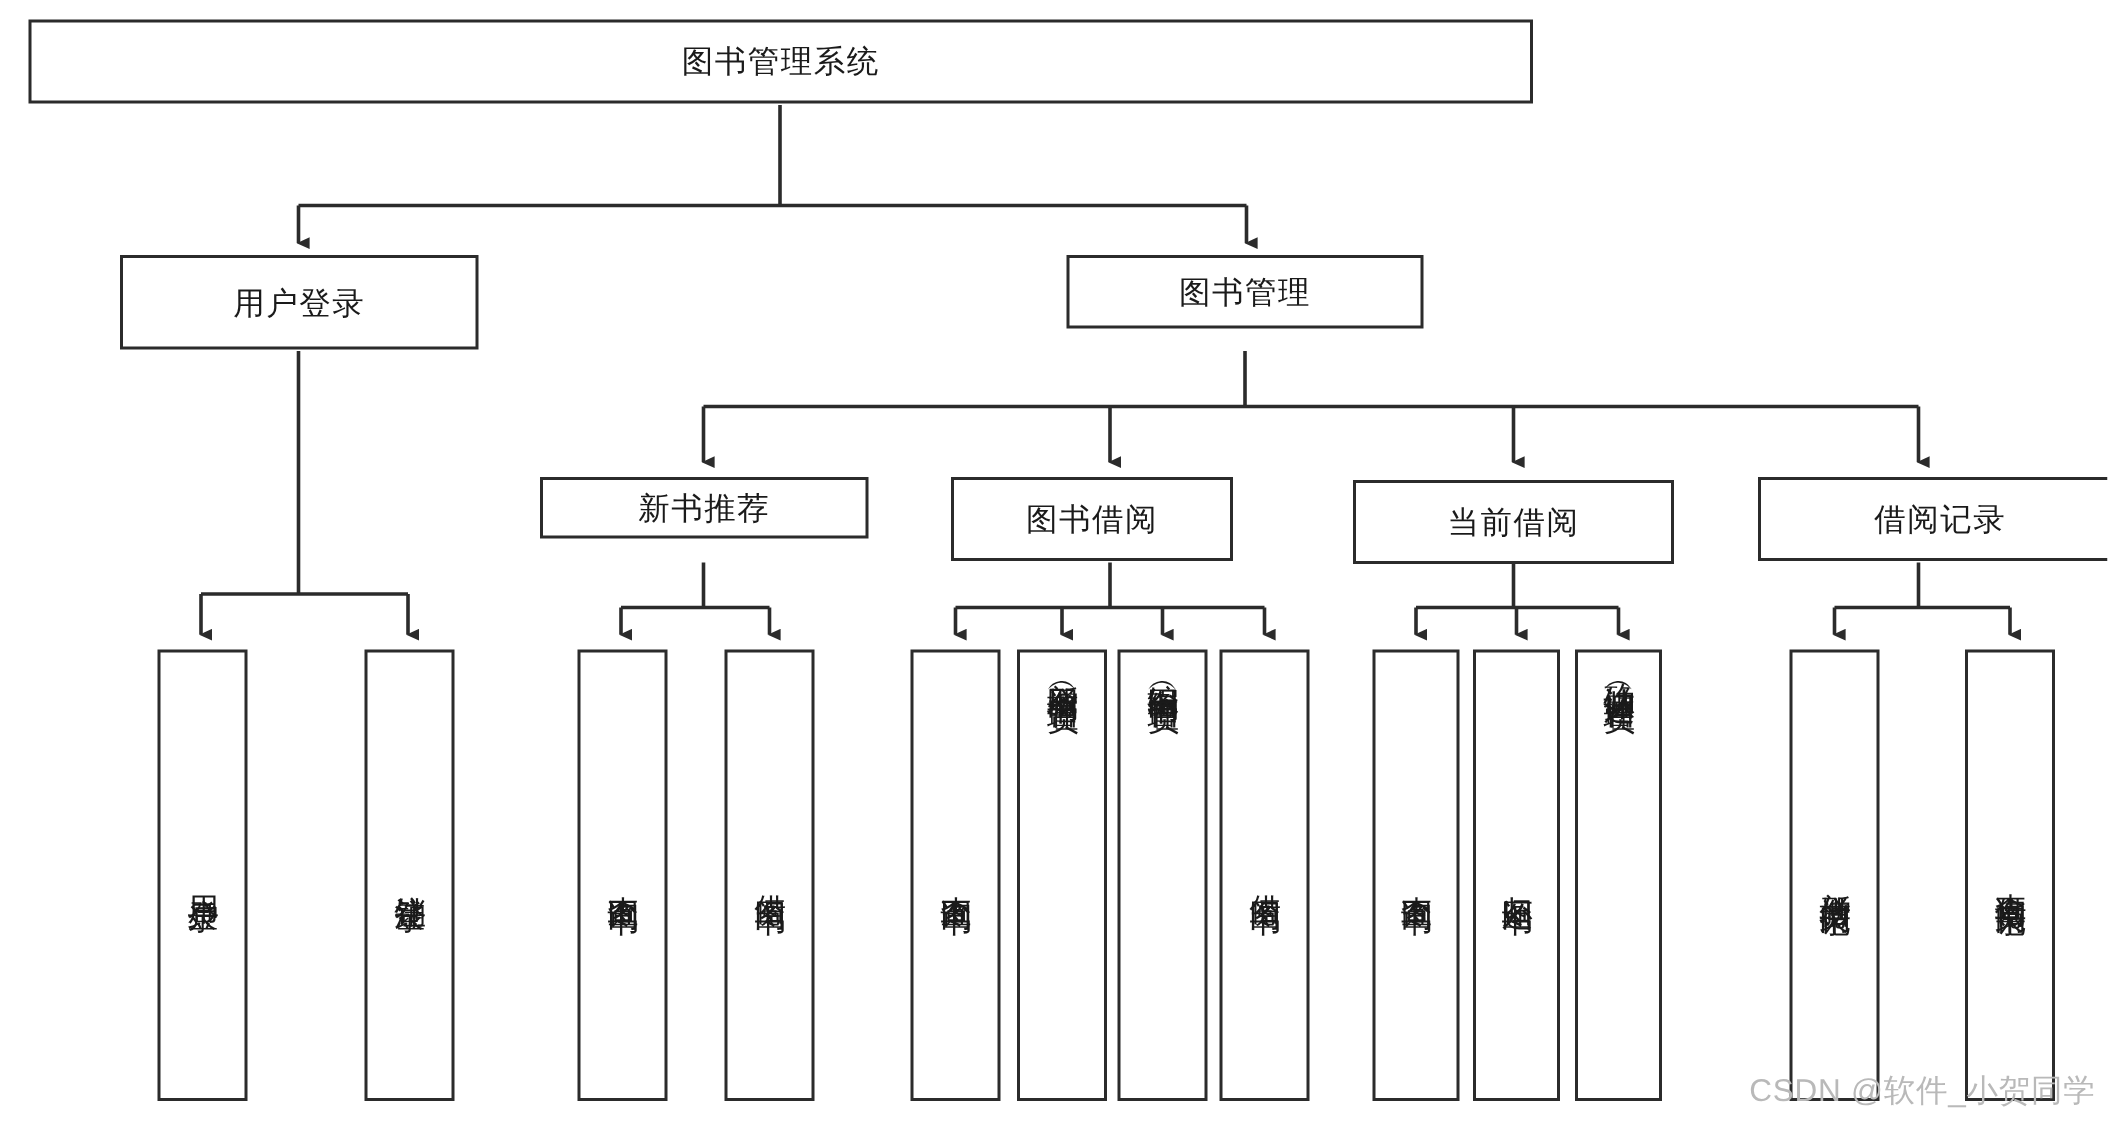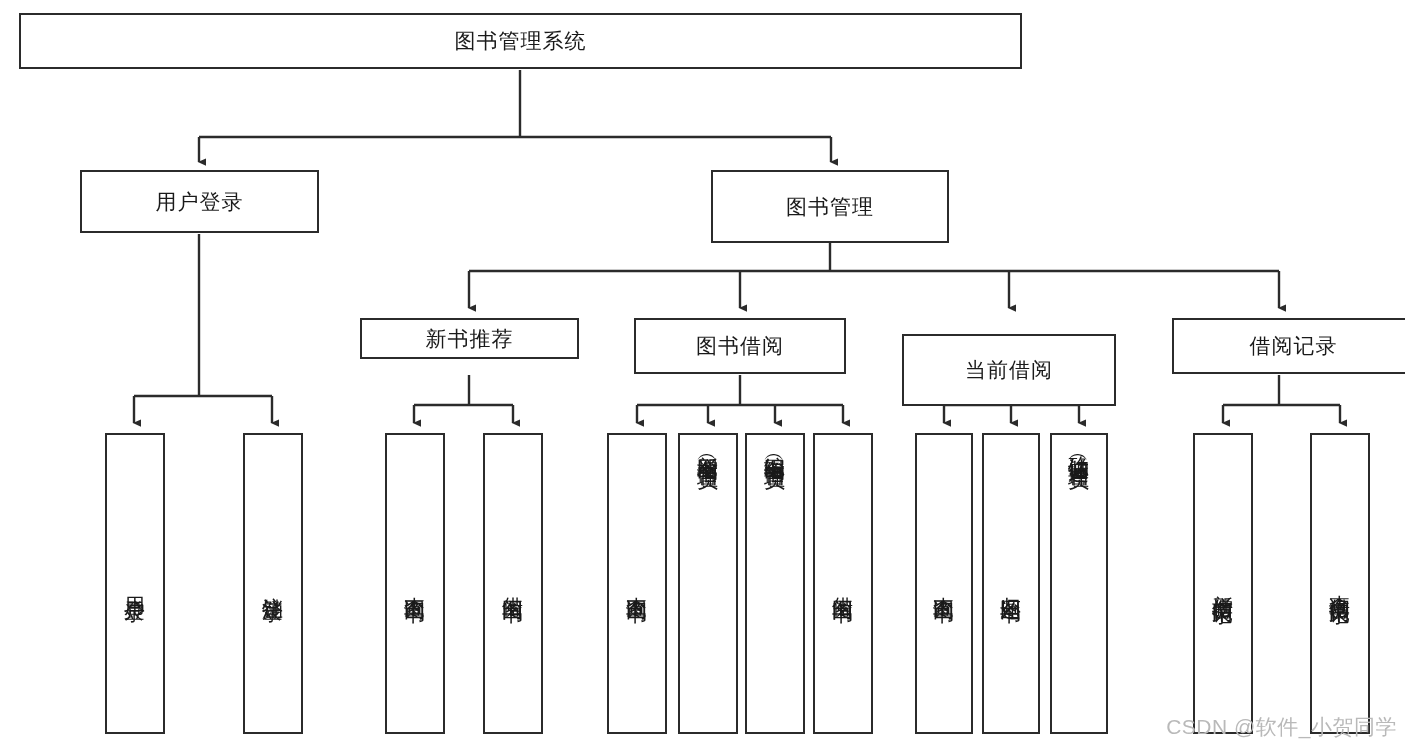--- a/index.html
+++ b/index.html
@@ -146,33 +146,33 @@
   </svg>
 
   <div class="node node-root" style="left:19px; top:13px; width:1003px; height:56px;">
     <span class="label-h">图书管理系统</span>
   </div>
 
   <div class="node node-l2" style="left:80px; top:170px; width:239px; height:63px;">
     <span class="label-h">用户登录</span>
   </div>
 
-  <div class="node node-l2" style="left:711px; top:170px; width:238px; height:73px;">
+  <div class="node node-l2" style="left:711px; top:170px; width:238px; height:49px;">
     <span class="label-h">图书管理</span>
   </div>
 
   <div class="node node-l3" style="left:360px; top:318px; width:219px; height:41px;">
     <span class="label-h">新书推荐</span>
   </div>
 
-  <div class="node node-l3" style="left:634px; top:318px; width:212px; height:56px;">
+  <div class="node node-l3" style="left:634px; top:318px; width:188px; height:56px;">
     <span class="label-h">图书借阅</span>
   </div>
 
-  <div class="node node-l3" style="left:902px; top:334px; width:214px; height:72px;">
+  <div class="node node-l3" style="left:902px; top:320px; width:214px; height:56px;">
     <span class="label-h">当前借阅</span>
   </div>
 
   <div class="node node-l3" style="left:1172px; top:318px; width:243px; height:56px;">
     <span class="label-h">借阅记录</span>
   </div>
 
   <div class="node node-leaf center-v" style="left:105px; top:433px; width:60px; height:301px;">
     <span class="vtext">用户登录</span>
   </div>

